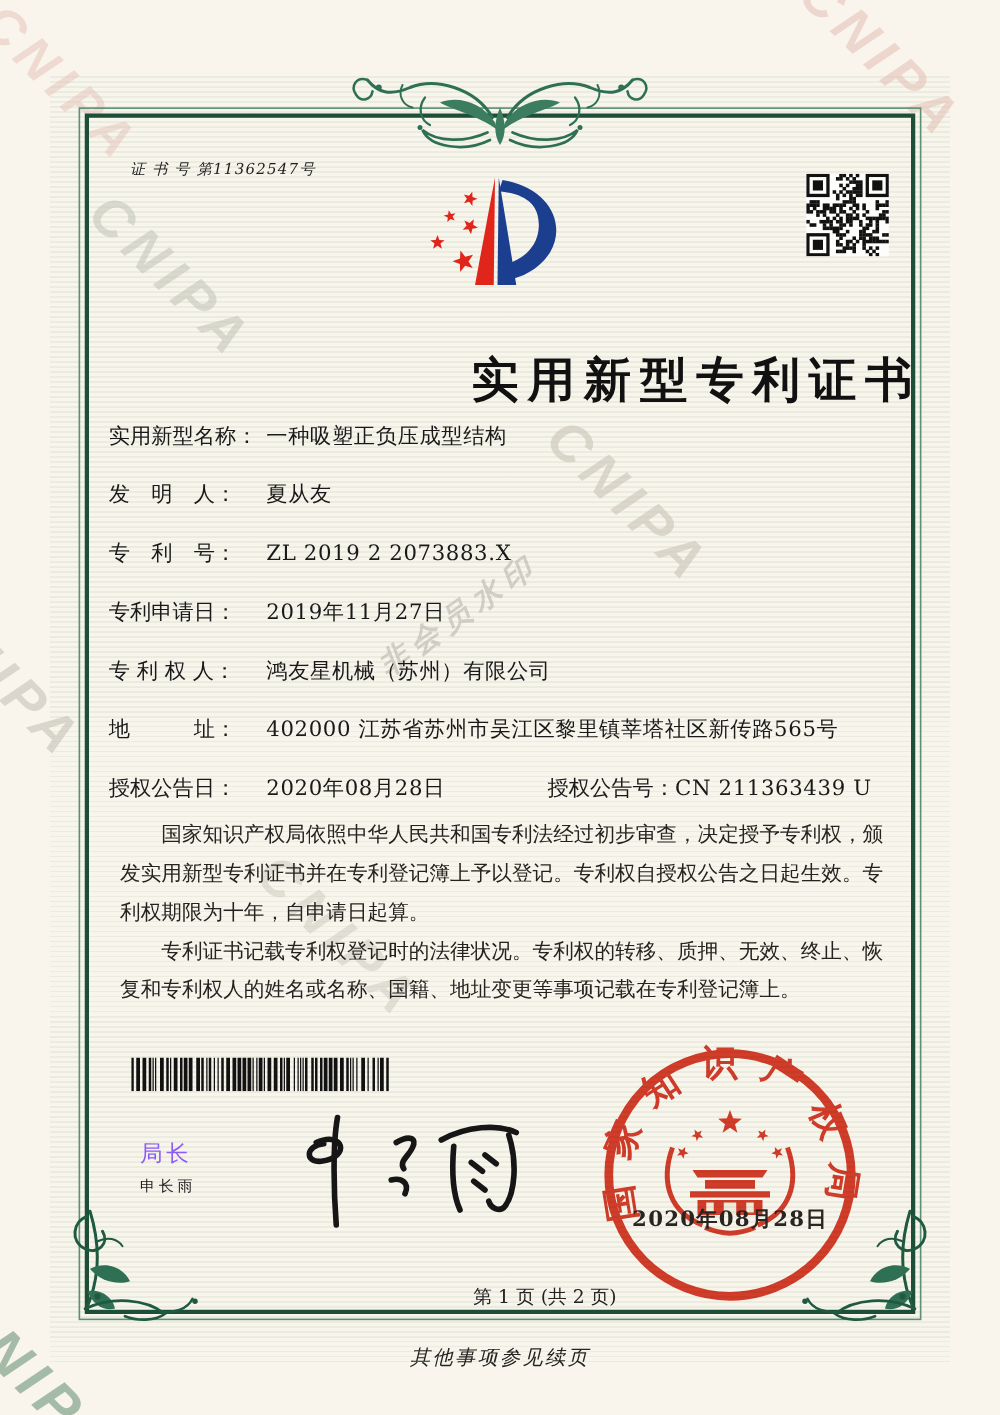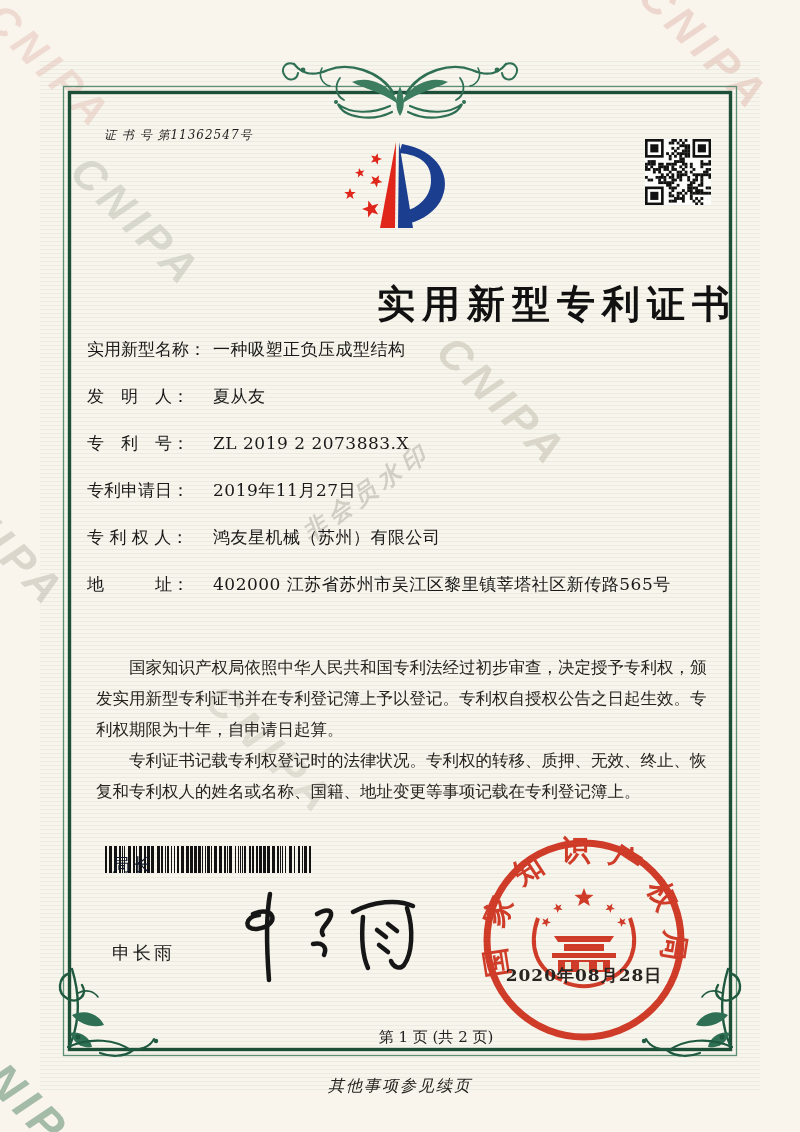--- a/index.html
+++ b/index.html
@@ -18,22 +18,22 @@
   #qr{left:645px;top:139px;width:66px;height:66px;background:#fdfdfb;}
   #title{left:63px;top:243px;width:674px;text-align:right;font-size:38px;font-weight:bold;letter-spacing:7px;color:#111;margin-top:36px;}
   .fields{left:87px;top:336px;width:616px;font-size:17px;}
   .frow{height:47px;line-height:26px;white-space:nowrap;}
   .flabel{display:inline-block;width:126px;color:#191919;}
   .fvalue{color:#191919;letter-spacing:0.5px;}
   .fvalue-fixed{display:inline-block;width:225px;}
   #body-text{left:96px;top:652px;width:614px;font-size:16.5px;line-height:31px;color:#24231f;}
   #body-text p{margin:0;text-indent:2em;}
   #barcode-wrap{left:105px;top:846px;width:212px;height:27px;}
-  #sig-title{left:112px;top:853px;font-size:18px;letter-spacing:3px;color:#0f172a;}
-  #sig-name{left:112px;top:941px;font-size:18px;letter-spacing:3px;color:#1c1c1c;}
+  #sig-title{left:112px;top:911px;font-size:18px;letter-spacing:3px;color:#8b5cf6;}
+  #sig-name{left:112px;top:941px;font-size:12px;letter-spacing:3px;color:#1c1c1c;}
   #signature-svg{position:absolute;left:215px;top:882px;z-index:3;}
   #seal-svg{position:absolute;left:472px;top:828px;z-index:4;mix-blend-mode:multiply;opacity:0.93;}
   #seal-date{left:484px;top:964px;width:200px;text-align:center;font-size:17px;font-weight:bold;
     letter-spacing:1px;color:#2a2420;z-index:5;}
   #page-info{left:63px;top:1028px;width:674px;text-align:center;font-size:15px;color:#222;margin-left:36px;}
   #cont-note{left:0;top:1076px;width:800px;text-align:center;font-size:16px;color:#24231f;font-style:italic;letter-spacing:2px;}
 </style>
 </head>
 <body>
 
@@ -324,20 +324,23 @@
     </div>
     <div class="frow">
       <span class="flabel">专利申请日：</span><span class="fvalue">2019年11月27日</span>
     </div>
     <div class="frow">
       <span class="flabel">专 利 权 人：</span><span class="fvalue">鸿友星机械（苏州）有限公司</span>
     </div>
     <div class="frow">
       <span class="flabel">地　　　址：</span><span class="fvalue">402000 江苏省苏州市吴江区黎里镇莘塔社区新传路565号</span>
     </div>
+    <div class="frow">
+      <span class="flabel">授权公告日：</span><span class="fvalue fvalue-fixed">2020年08月28日</span><span class="flabel" style="width:auto">授权公告号：</span><span class="fvalue">CN 211363439 U</span>
+    </div>
   </div>
 
   <div class="content" id="body-text">
     <p>国家知识产权局依照中华人民共和国专利法经过初步审查，决定授予专利权，颁发实用新型专利证书并在专利登记簿上予以登记。专利权自授权公告之日起生效。专利权期限为十年，自申请日起算。</p>
     <p>专利证书记载专利权登记时的法律状况。专利权的转移、质押、无效、终止、恢复和专利权人的姓名或名称、国籍、地址变更等事项记载在专利登记簿上。</p>
   </div>
 
   <div class="content" id="barcode-wrap">
     <svg id="barcode" width="212" height="27" fill="#121212">
         <rect x="0" y="0" width="2" height="27"></rect>

